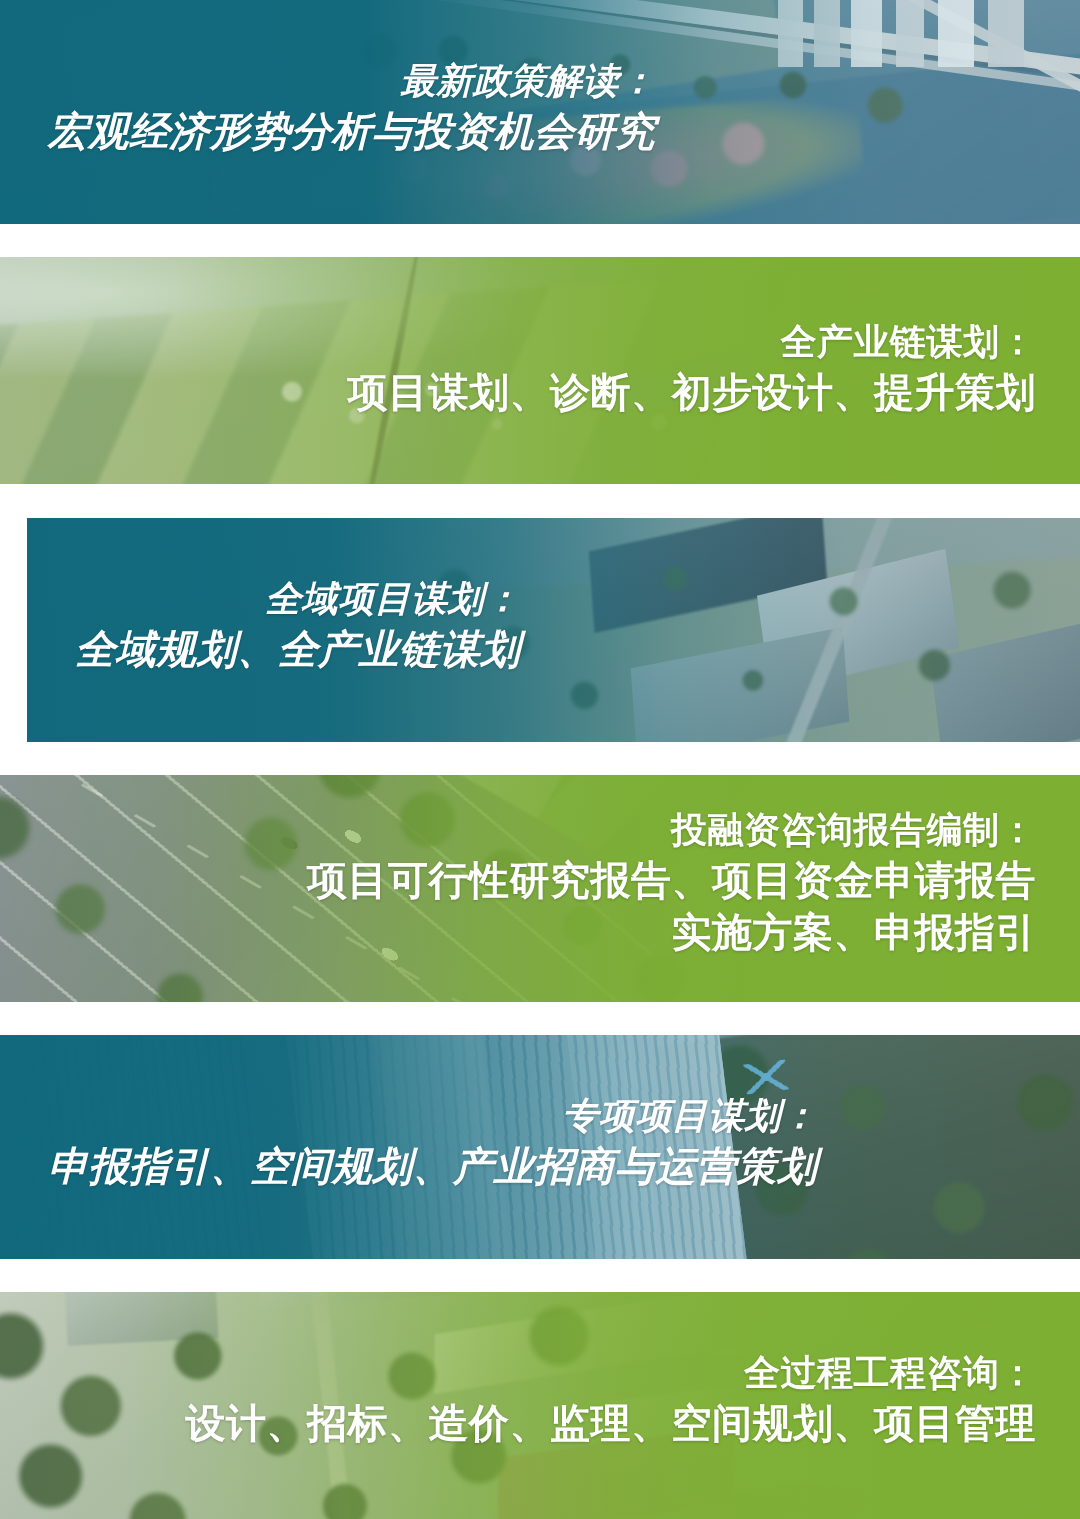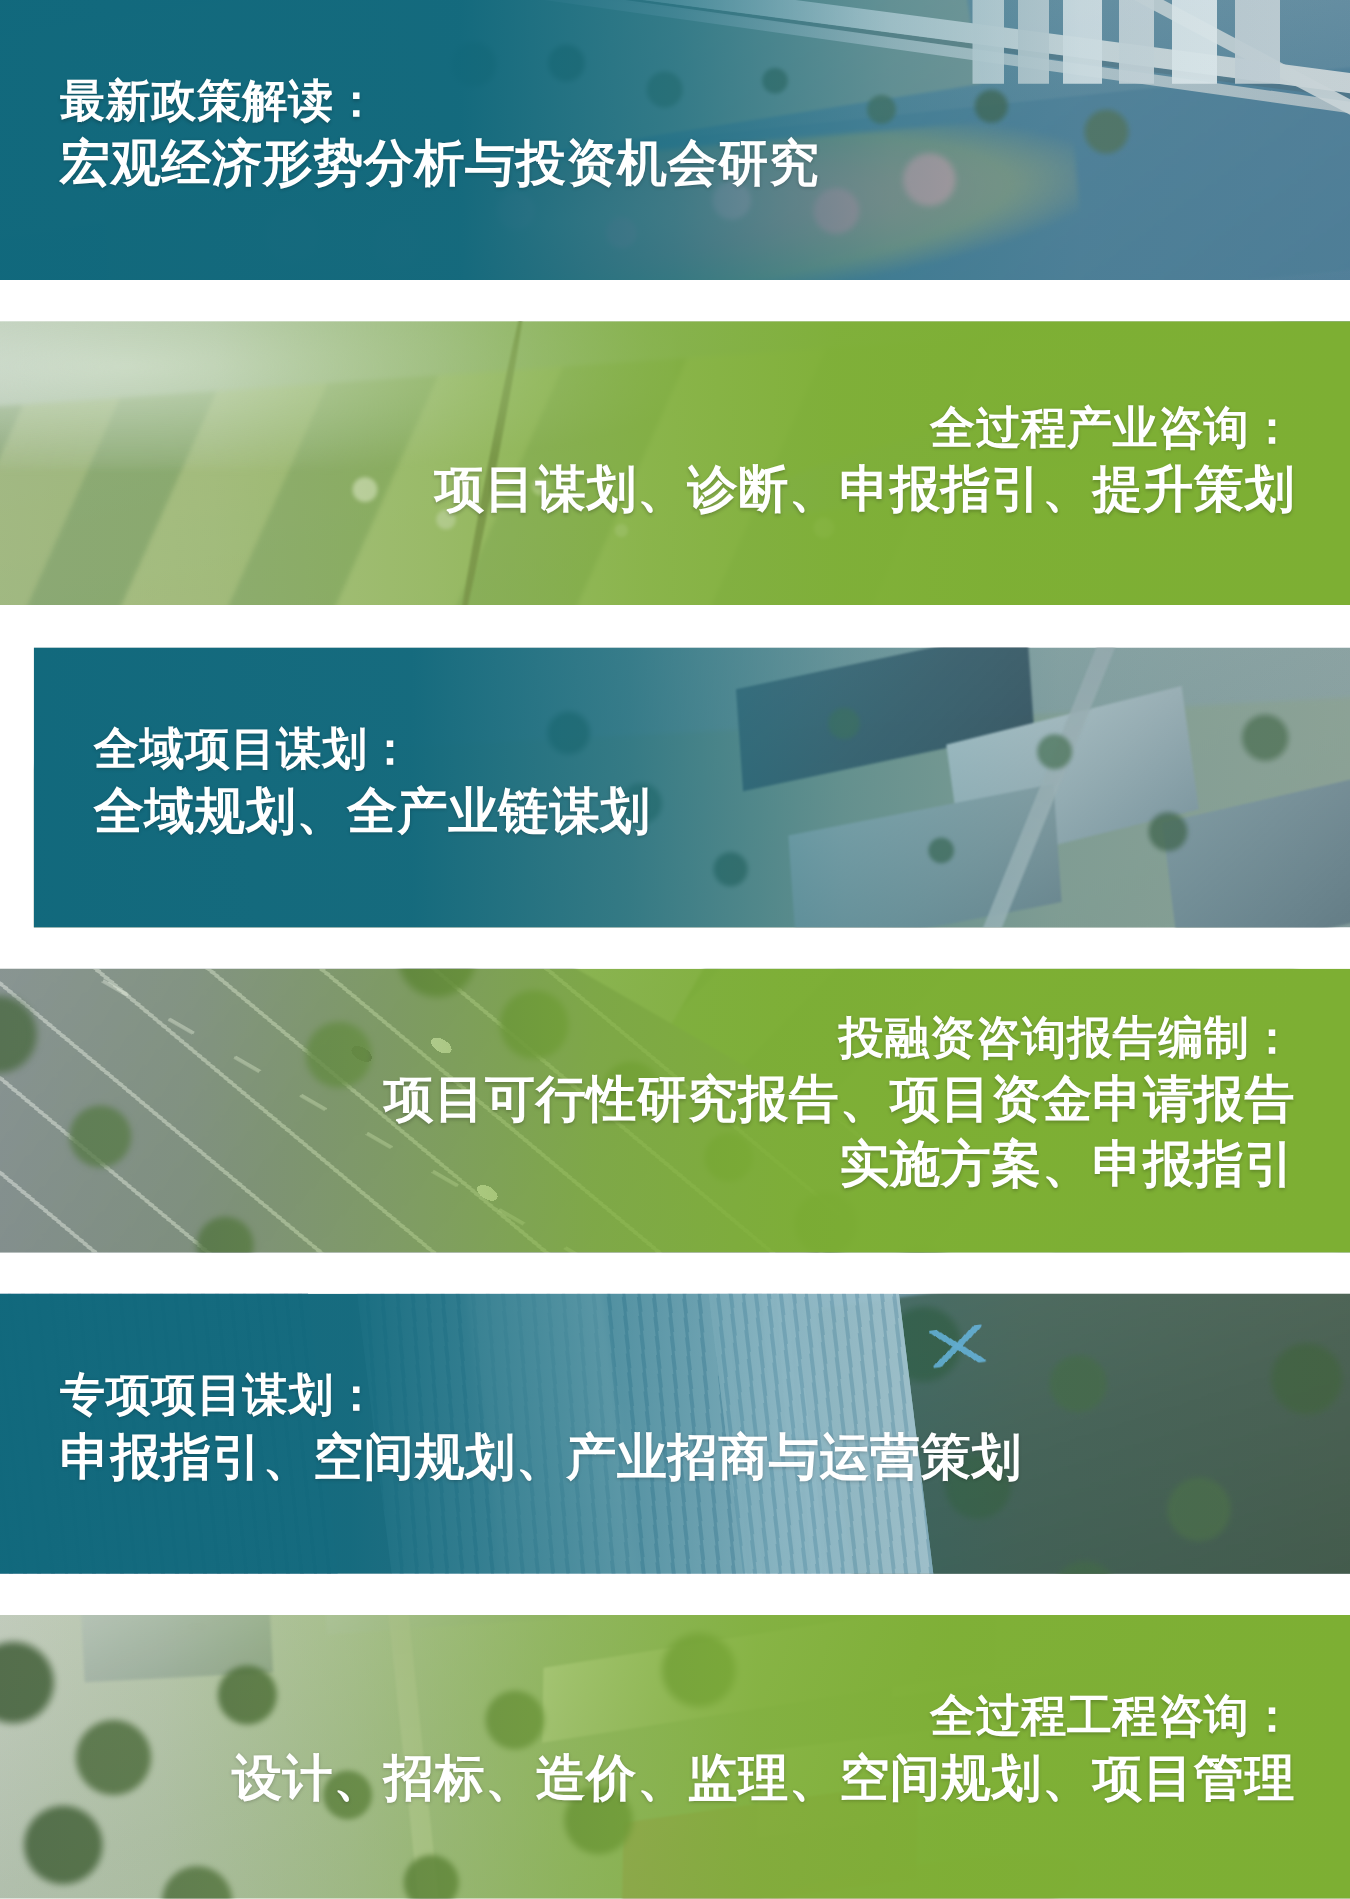--- a/index.html
+++ b/index.html
@@ -38,21 +38,21 @@
     color:#ffffff;
     font-weight:700;
     letter-spacing:0.5px;
     text-shadow:0 1px 3px rgba(0,0,0,.22);
     line-height:1.30;
     white-space:nowrap;
   }
   .copy .l1{ display:block; font-size:36px; }
   .copy .l2{ display:block; font-size:40px; }
   .copy .l3{ display:block; font-size:40px; }
-  .copy.align-left{ text-align:left; }
+  .copy.align-left{ text-align:right;font-style:italic; }
   .copy.align-right{ text-align:right; }
 
   
   .scene{ position:absolute; inset:0; }
 
   
   .b1-water{
     position:absolute; inset:0;
     background:
       linear-gradient(168deg,#8fa8b4 0%,#7e9cab 18%,#6f93a6 42%,#5d879d 70%,#55809a 100%);
@@ -557,22 +557,22 @@
         <div class="b2-fields"></div>
         <div class="b2-river"></div>
         <div class="b2-river2"></div>
         <div class="b2-highway"></div>
         <div class="b2-village"></div>
         <div class="b2-haze"></div>
       </div>
       <div class="tint b2-tint"></div>
     </div>
     <div class="copy align-right" style="right:44px;top:62px;">
-      <span class="l1">全过程产业咨询：</span>
-      <span class="l2">项目谋划、诊断、申报指引、提升策划</span>
+      <span class="l1">全产业链谋划：</span>
+      <span class="l2">项目谋划、诊断、初步设计、提升策划</span>
     </div>
   </div>
 
   <div class="band" style="top:518px;height:224px;margin-left:27px;">
     <div class="photo">
       <div class="scene">
         <div class="b3-base"></div>
         <div class="b3-ground"></div>
         <div class="b3-bldgA"></div>
         <div class="b3-bldgB"></div>

